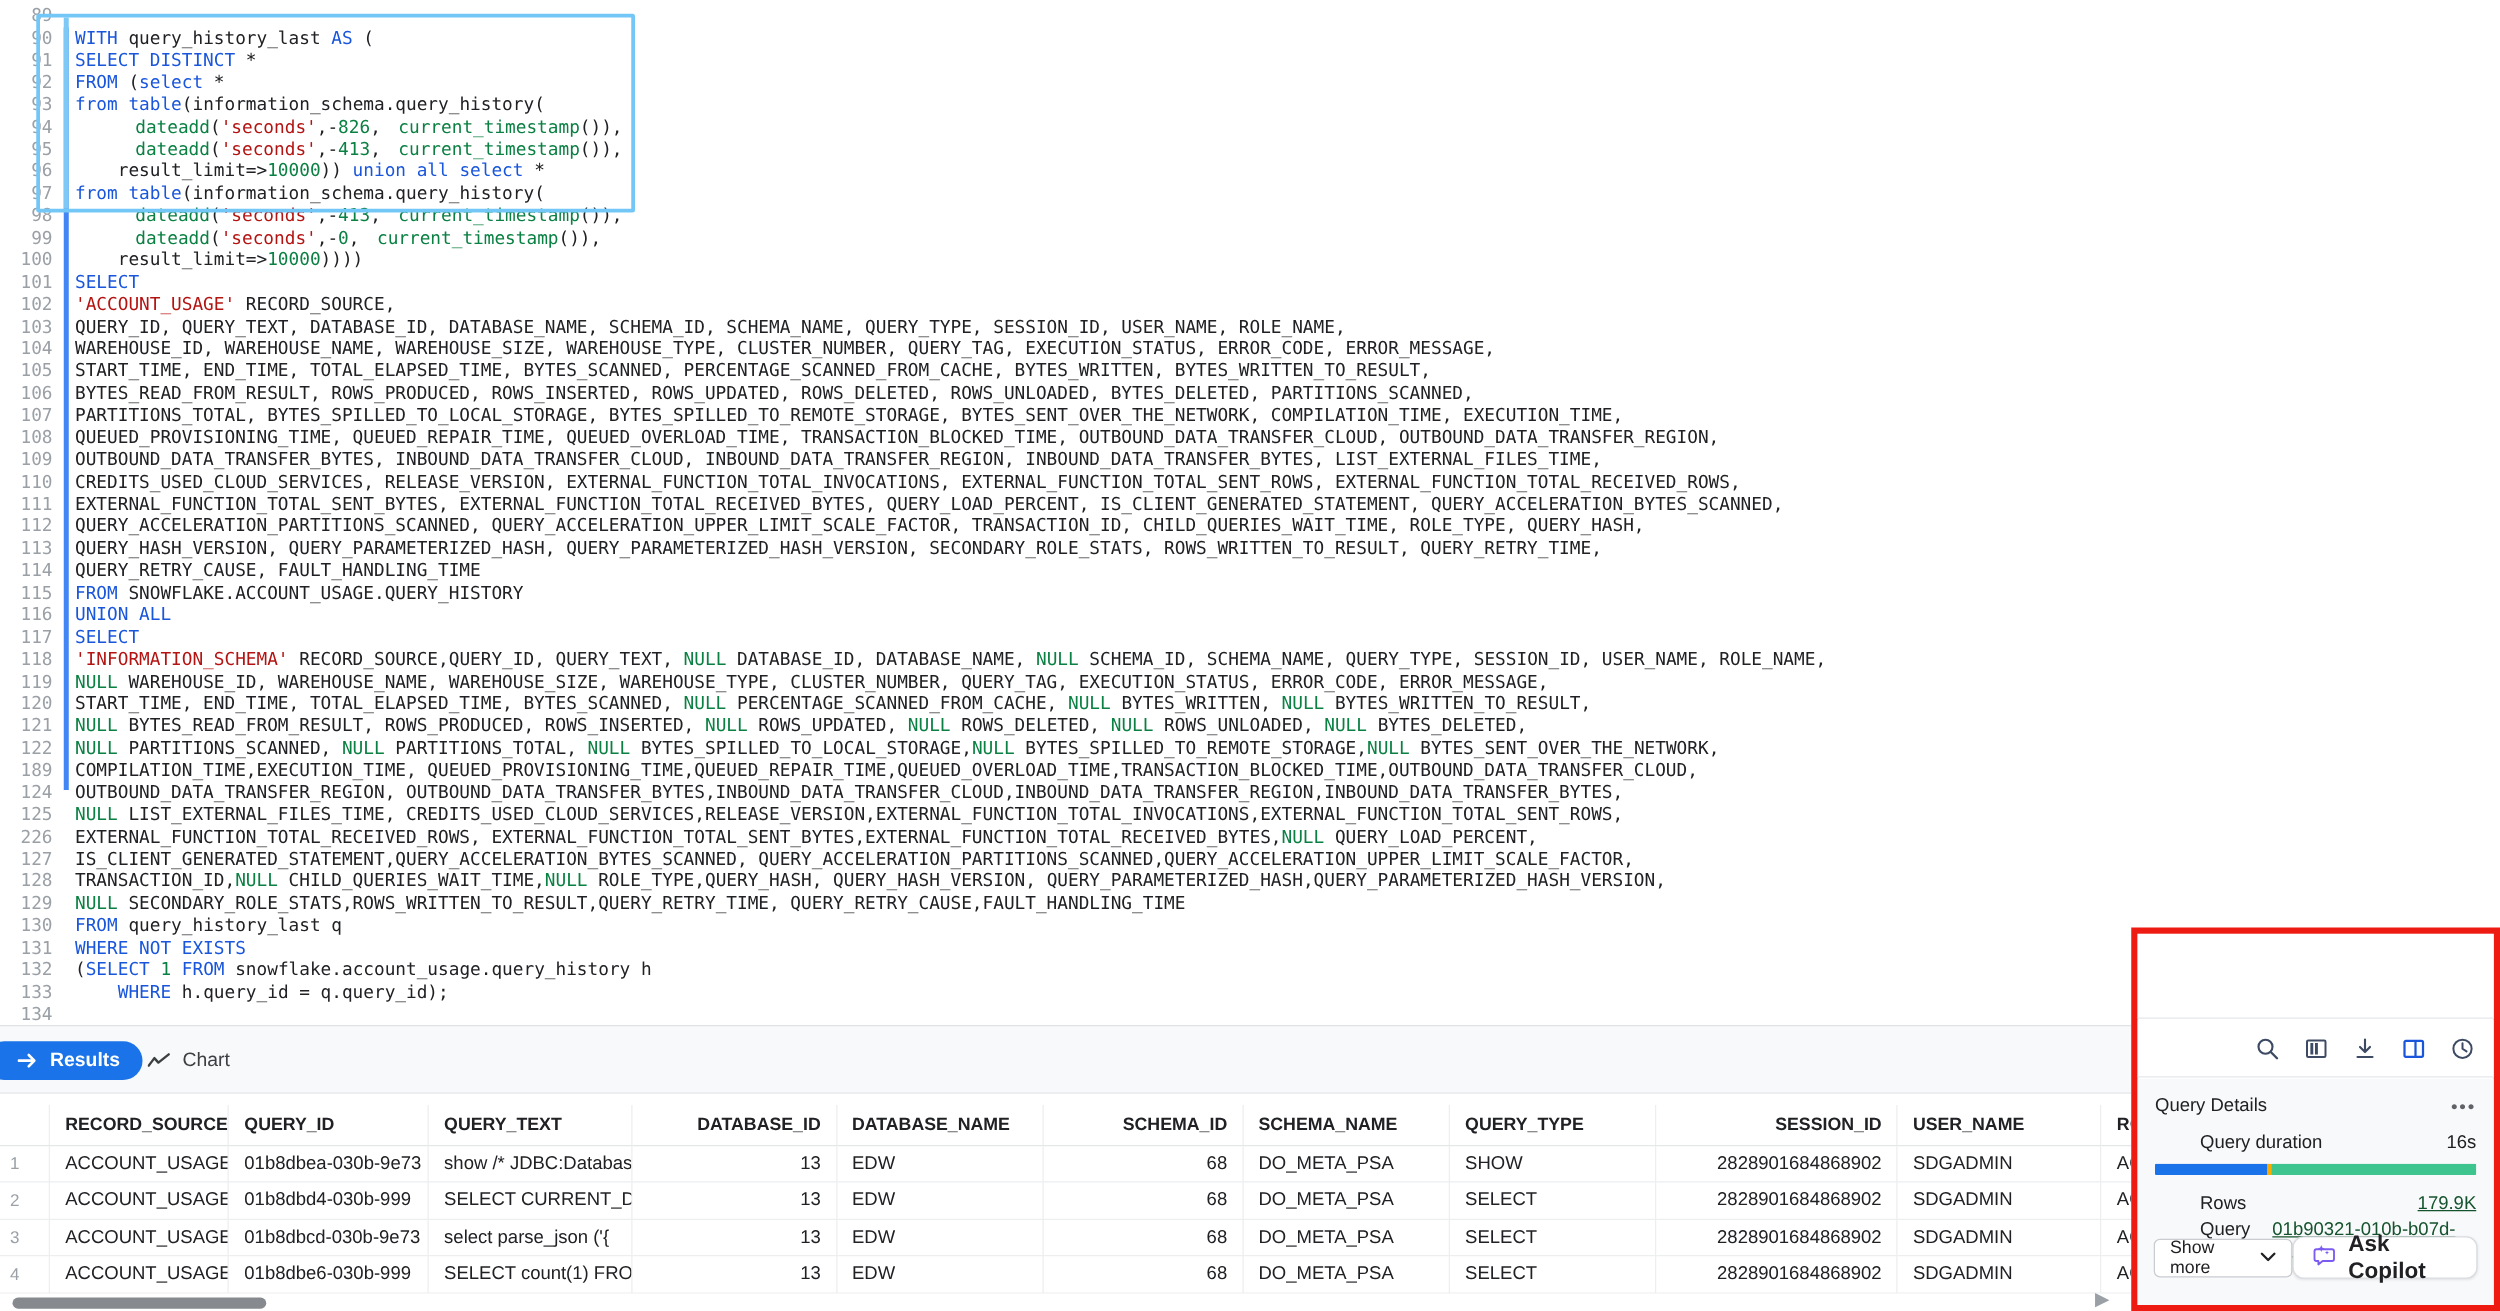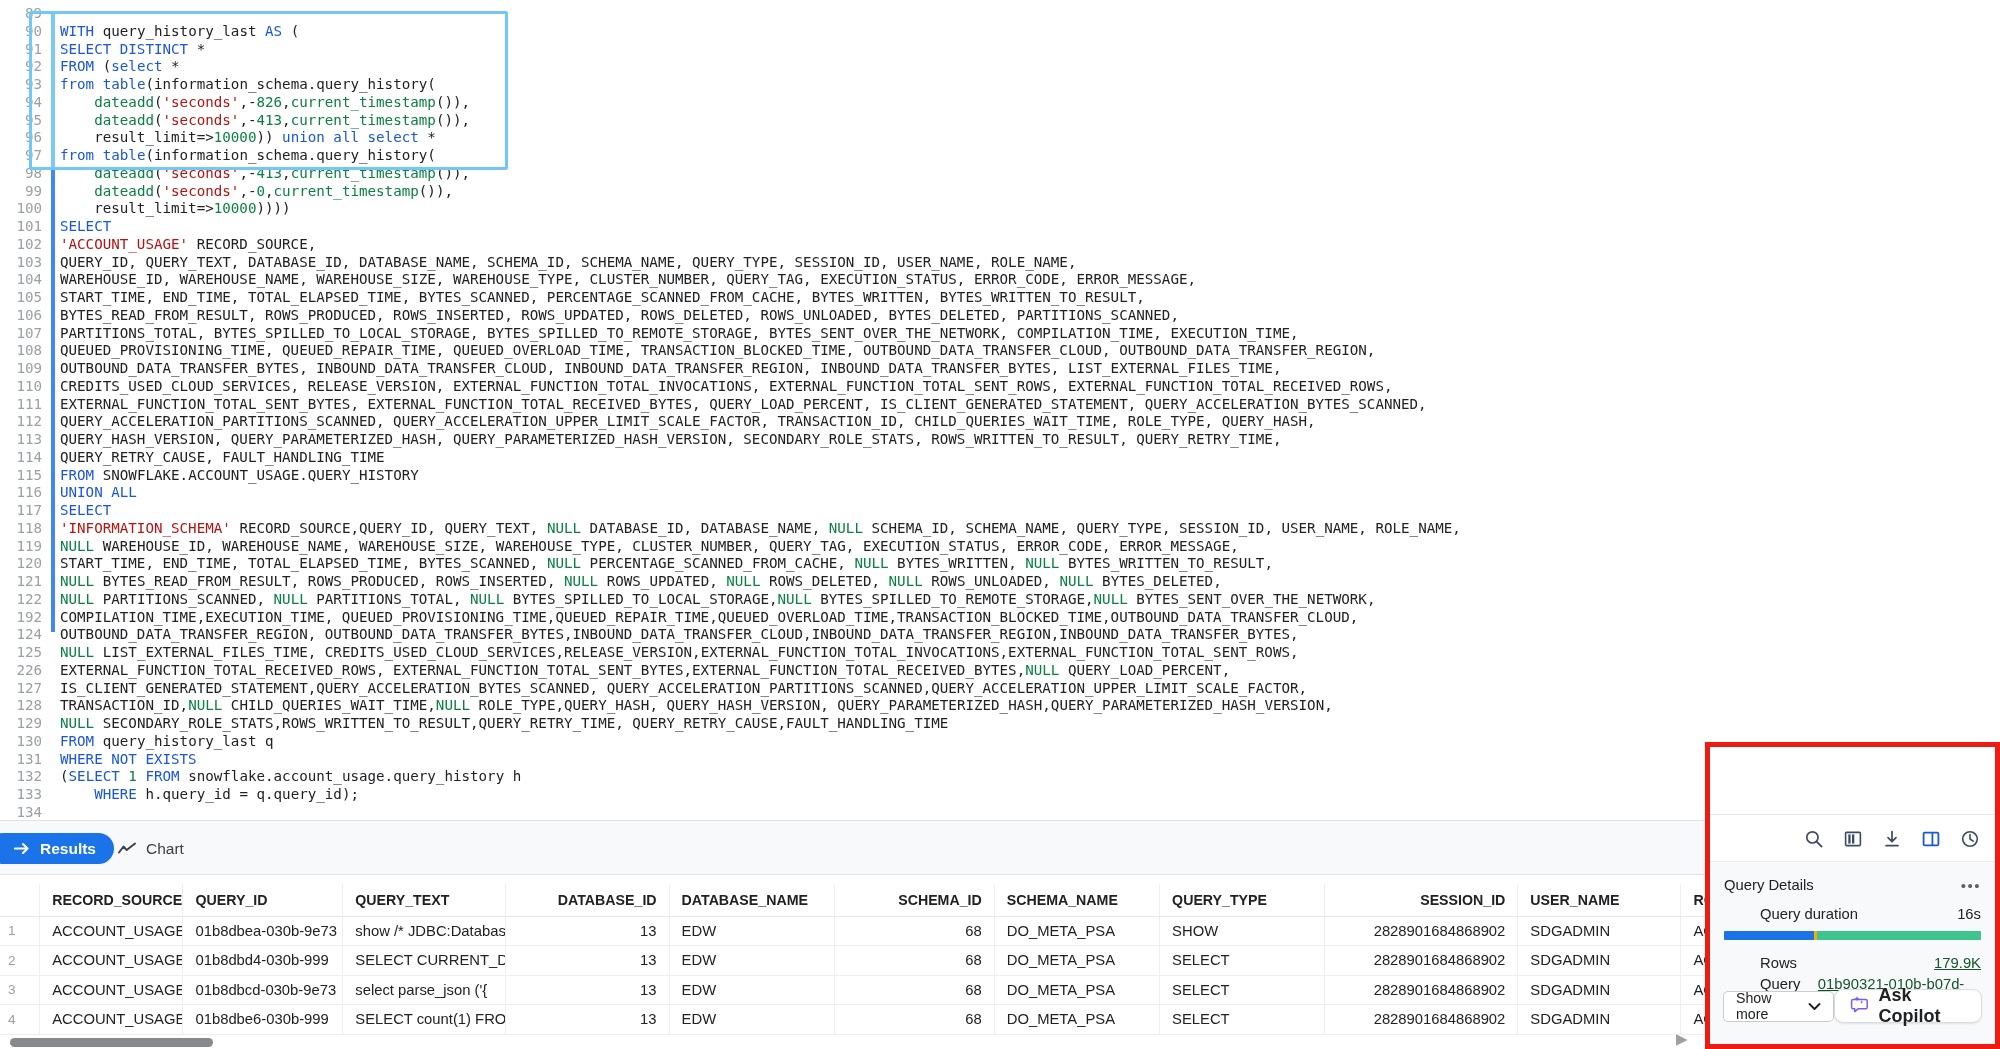--- a/index.html
+++ b/index.html
@@ -52,21 +52,21 @@
     left: 60px; top: 5px;
     font-family: "DejaVu Sans Mono", monospace;
     font-size: 14.2px;
     line-height: 17.75px;
     white-space: pre;
     color: #202124;
   }
   .code-lines .ln { height: 17.75px; }
   .kw  { color: #1a56db; }
   .str { color: #b31412; }
-  .fn  { color: #0b8043; }
+  .fn  { color: #0b8043; margin-left: 14px; }
   .num { color: #0b8043; }
   .nul { color: #0b8043; }
   .pl  { color: #202124; }
 
   
   .sel-box {
     position: absolute;
     left: 29px; top: 11px;
     width: 479px; height: 159px;
     border: 3px solid #72c7f7;
@@ -290,21 +290,21 @@
         <div class="ln">113</div>
         <div class="ln">114</div>
         <div class="ln">115</div>
         <div class="ln">116</div>
         <div class="ln">117</div>
         <div class="ln">118</div>
         <div class="ln">119</div>
         <div class="ln">120</div>
         <div class="ln">121</div>
         <div class="ln">122</div>
-        <div class="ln">192</div>
+        <div class="ln">189</div>
         <div class="ln">124</div>
         <div class="ln">125</div>
         <div class="ln">226</div>
         <div class="ln">127</div>
         <div class="ln">128</div>
         <div class="ln">129</div>
         <div class="ln">130</div>
         <div class="ln">131</div>
         <div class="ln">132</div>
         <div class="ln">133</div>

